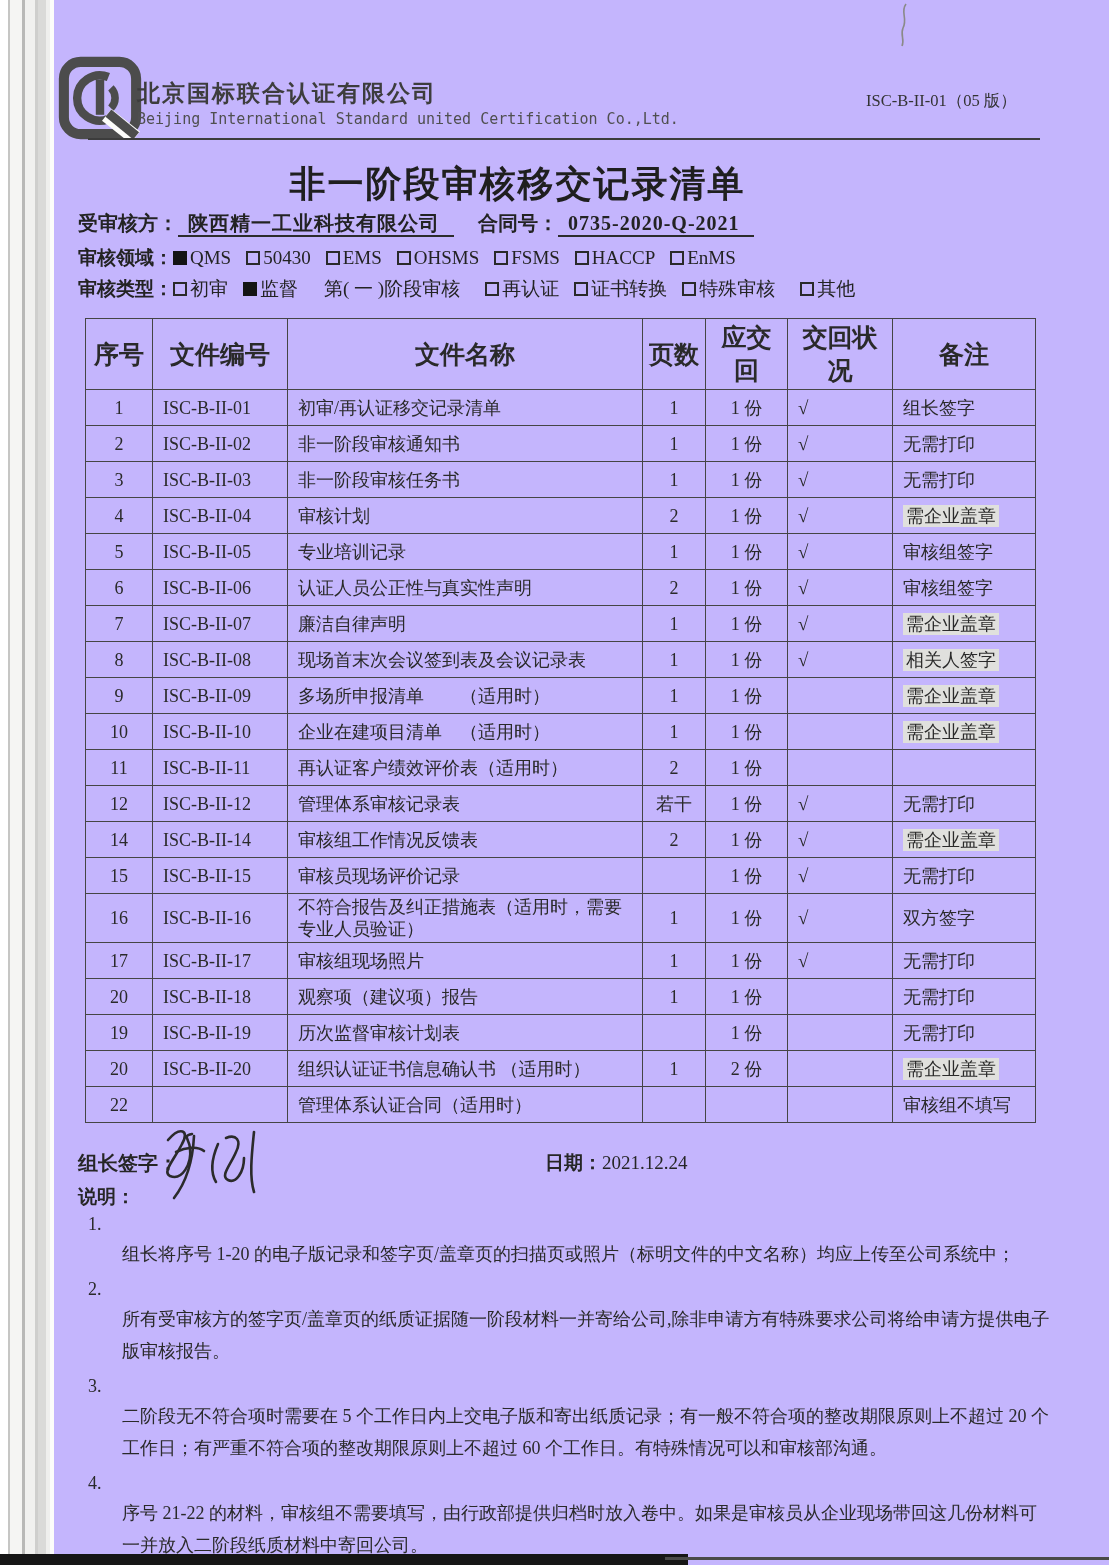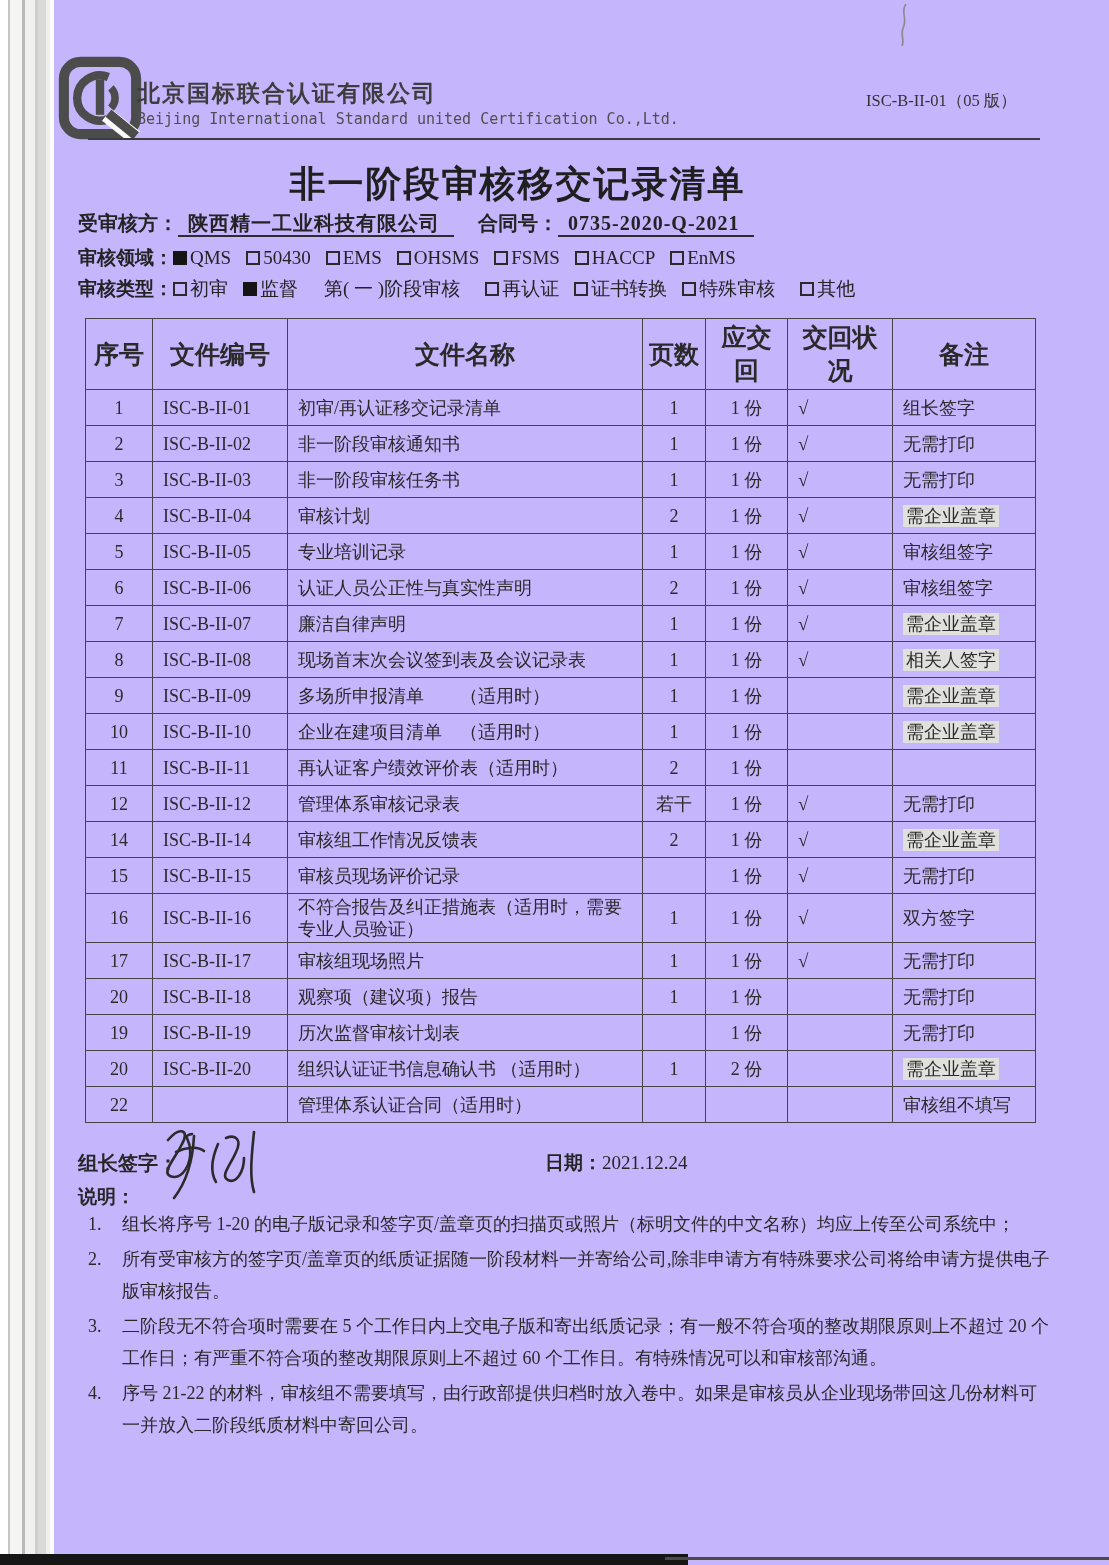--- a/index.html
+++ b/index.html
@@ -54,21 +54,21 @@
   .hl{background:#e0e0dd; padding:1px 3px;}
   
   .sign-label{position:absolute; left:78px; top:1150px; font-size:20px; font-weight:bold;}
   .signature{position:absolute; left:152px; top:1122px;}
   .date-line{position:absolute; left:545px; top:1150px; font-size:19px;}
   .date-line .f-label{font-weight:bold;}
   .notes-label{position:absolute; left:78px; top:1184px; font-size:19px; font-weight:bold;}
   .notes{position:absolute; left:88px; top:1208px; width:965px;}
   .note{display:flex; font-size:18px; line-height:32px; margin-bottom:3px; color:#2a2a2a;}
   .note .num{width:34px; flex:none;}
-  .note .txt{flex:1;}
+  .note .txt{flex:1;margin-top:30px;}
 </style>
 </head>
 <body>
 
 <div class="page">
 
   <div class="edge-left"></div>
   <div class="edge-bottom-band"></div>
   <div class="edge-bottom-line"></div>
   <svg class="artifact-squiggle" width="20" height="46">

